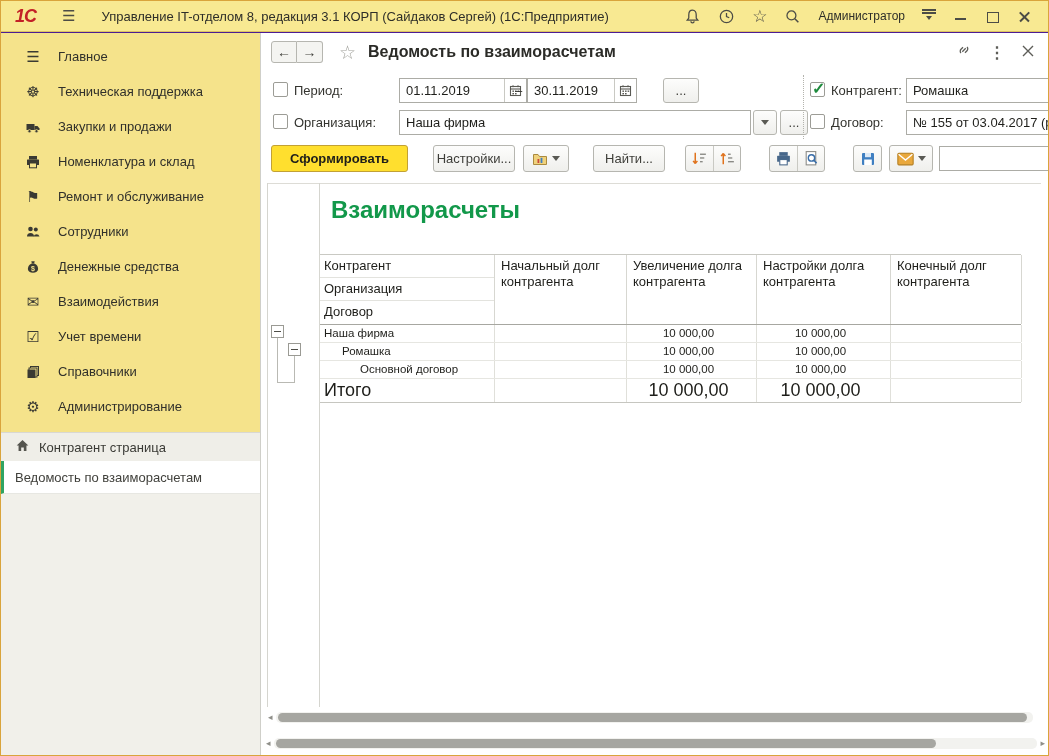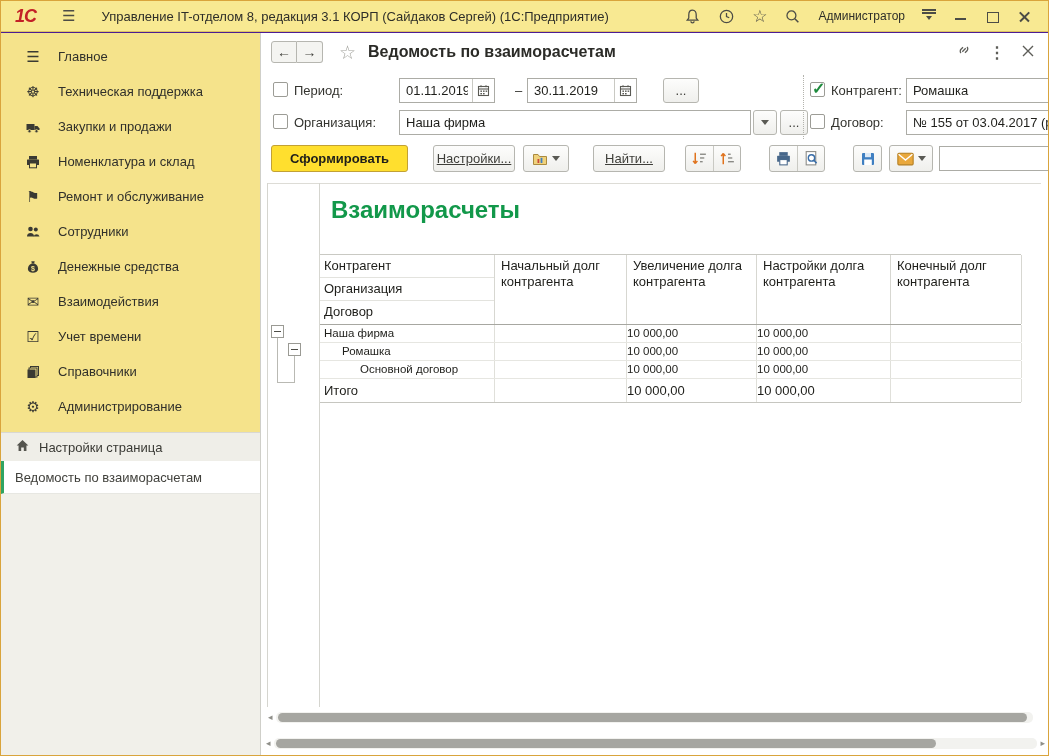--- a/index.html
+++ b/index.html
@@ -59,21 +59,21 @@
   .btn { position:absolute; height:25px; border:1px solid #b6b6b0; border-radius:3px; background:linear-gradient(#fdfdfc,#efefec);
          display:flex; align-items:center; justify-content:center; gap:4px; font-size:13px; color:#3e3e39; }
   .dash { position:absolute; font-size:13px; color:#33332e; line-height:25px; }
   .vsep { position:absolute; left:542px; top:42px; height:64px; border-left:1px dotted #b3b3ad; }
   .caret-down { width:0; height:0; border:4px solid transparent; border-top:5px solid #5a5a54; margin-top:4px; }
 
   
   .gen-btn { position:absolute; left:10px; top:112px; height:27px; padding:0 18px; background:#ffdf2e;
              border:1px solid #c2a135; border-radius:3px; font-weight:bold; font-size:13px; color:#1e1e1a;
              display:flex; align-items:center; }
-  .tbtn { position:absolute; top:112px; height:27px;text-decoration:underline; }
+  .tbtn { position:absolute; top:112px; height:27px; }
   .btn-pair { position:absolute; top:112px; height:27px; display:flex; border:1px solid #b6b6b0; border-radius:3px;
               background:linear-gradient(#fdfdfc,#efefec); }
   .btn-pair > span { width:27px; display:flex; align-items:center; justify-content:center; }
   .btn-pair > span + span { border-left:1px solid #c9c9c3; }
   .sum-field { position:absolute; left:678px; top:113px; width:368px; height:25px; border:1px solid #acaca6;
                display:flex; align-items:center; justify-content:flex-end; padding-right:8px; font-size:13px; color:#1f1f1b; }
 
   
   .sheet-title { position:absolute; left:70px; top:163px; font-size:24px; font-weight:bold; color:#12984a; }
   .topline { position:absolute; left:6px; top:150px; width:774px; height:1px; background:#dddcd6; }
@@ -82,22 +82,22 @@
   .grid { display:grid; grid-template-columns:175px 132px 130px 134px 131px; }
   .hdr { border-top:1px solid #c9c9c3; border-bottom:1px solid #a7a7a1; font-size:13px; }
   .hdr-cell { border-right:1px solid #d7d7d1; padding:3px 6px 0; line-height:16px; height:69px; }
   .hdr-c1 { border-right:1px solid #d7d7d1; }
   .hdr-sub { height:23px; line-height:22px; padding-left:4px; border-bottom:1px solid #e3e3de; }
   .hdr-sub:last-child { border-bottom:none; }
   .drow { font-size:11.5px; height:18px; line-height:17px; border-bottom:1px solid #e6e6e1; }
   .drow > div, .trow > div { border-right:1px solid #e0e0da; overflow:hidden; white-space:nowrap; }
   .c-name { padding-left:4px; }
   .ind2 { padding-left:22px; } .ind3 { padding-left:40px; }
-  .c-num { text-align:left; padding-right:6px; }
-  .trow { font-size:13px; height:24px; line-height:23px; border-bottom:1px solid #c6c6c0; }
+  .c-num { text-align:center; padding-right:6px; }
+  .trow { font-size:18px; height:24px; line-height:23px; border-bottom:1px solid #c6c6c0; }
 
   
   .minus-box { position:absolute; width:13px; height:13px; border:1px solid #9a9a94; background:#fff; }
   .minus-box::after { content:""; position:absolute; left:2px; right:2px; top:5px; height:1px; background:#4e4e48; }
   .gline { position:absolute; background:#b9b9b3; }
 
   
   .hscroll { position:absolute; display:flex; align-items:center; }
   .track { position:relative; flex:1; height:11px; background:#f2f2ef; border-radius:5px; }
   .thumb { position:absolute; top:1px; height:9px; background:#a6a6a1; border-radius:5px; }
@@ -222,21 +222,21 @@
         <span class="si-icon">⚙</span>
         <span>Администрирование</span>
       </div>
     </div>
     <div class="home-row">
       <span>
         <svg width="15" height="15" viewBox="0 0 16 16">
             <path d="M8 2.2 L14.2 8 H12.2 V13.8 H9.4 V10 H6.6 V13.8 H3.8 V8 H1.8 Z" fill="#55554f"></path>
           </svg>
       </span>
-      <span>Настройки страница</span>
+      <span>Контрагент страница</span>
     </div>
     <div class="active-tab">
       <span>Ведомость по взаиморасчетам</span>
     </div>
   </div>
 
   <div class="content">
 
     <div class="form-header">
       <span class="nav-btn nav-back">←</span>
@@ -253,21 +253,21 @@
         <span>
           <svg width="12" height="12" viewBox="0 0 12 12">
               <path d="M1 1 L11 11 M11 1 L1 11" stroke="#5d5d58" stroke-width="1.4"></path>
             </svg>
         </span>
       </div>
     </div>
 
     <span class="chk" style="left:12px; top:49px;"></span>
     <span class="flabel" style="left:33px; top:45px;">Период:</span>
-    <div class="inputbox" style="left:138px; top:45px; width:96px;">
+    <div class="inputbox" style="left:138px; top:45px; width:128px;">
       <input value="01.11.2019" style="">
       <span class="in-btn">
         <svg width="13" height="13" viewBox="0 0 13 13">
             <rect x="1.5" y="2.5" width="10" height="9" fill="none" stroke="#5a5a54" stroke-width="1.1"></rect>
             <line x1="1.5" y1="5" x2="11.5" y2="5" stroke="#5a5a54" stroke-width="1.1"></line>
             <line x1="4" y1="1.2" x2="4" y2="3.2" stroke="#5a5a54"></line>
             <line x1="9" y1="1.2" x2="9" y2="3.2" stroke="#5a5a54"></line>
             <rect x="3.4" y="6.5" width="1.6" height="1.4" fill="#5a5a54"></rect>
             <rect x="6" y="6.5" width="1.6" height="1.4" fill="#5a5a54"></rect>
             <rect x="8.6" y="6.5" width="1.6" height="1.4" fill="#5a5a54"></rect>

